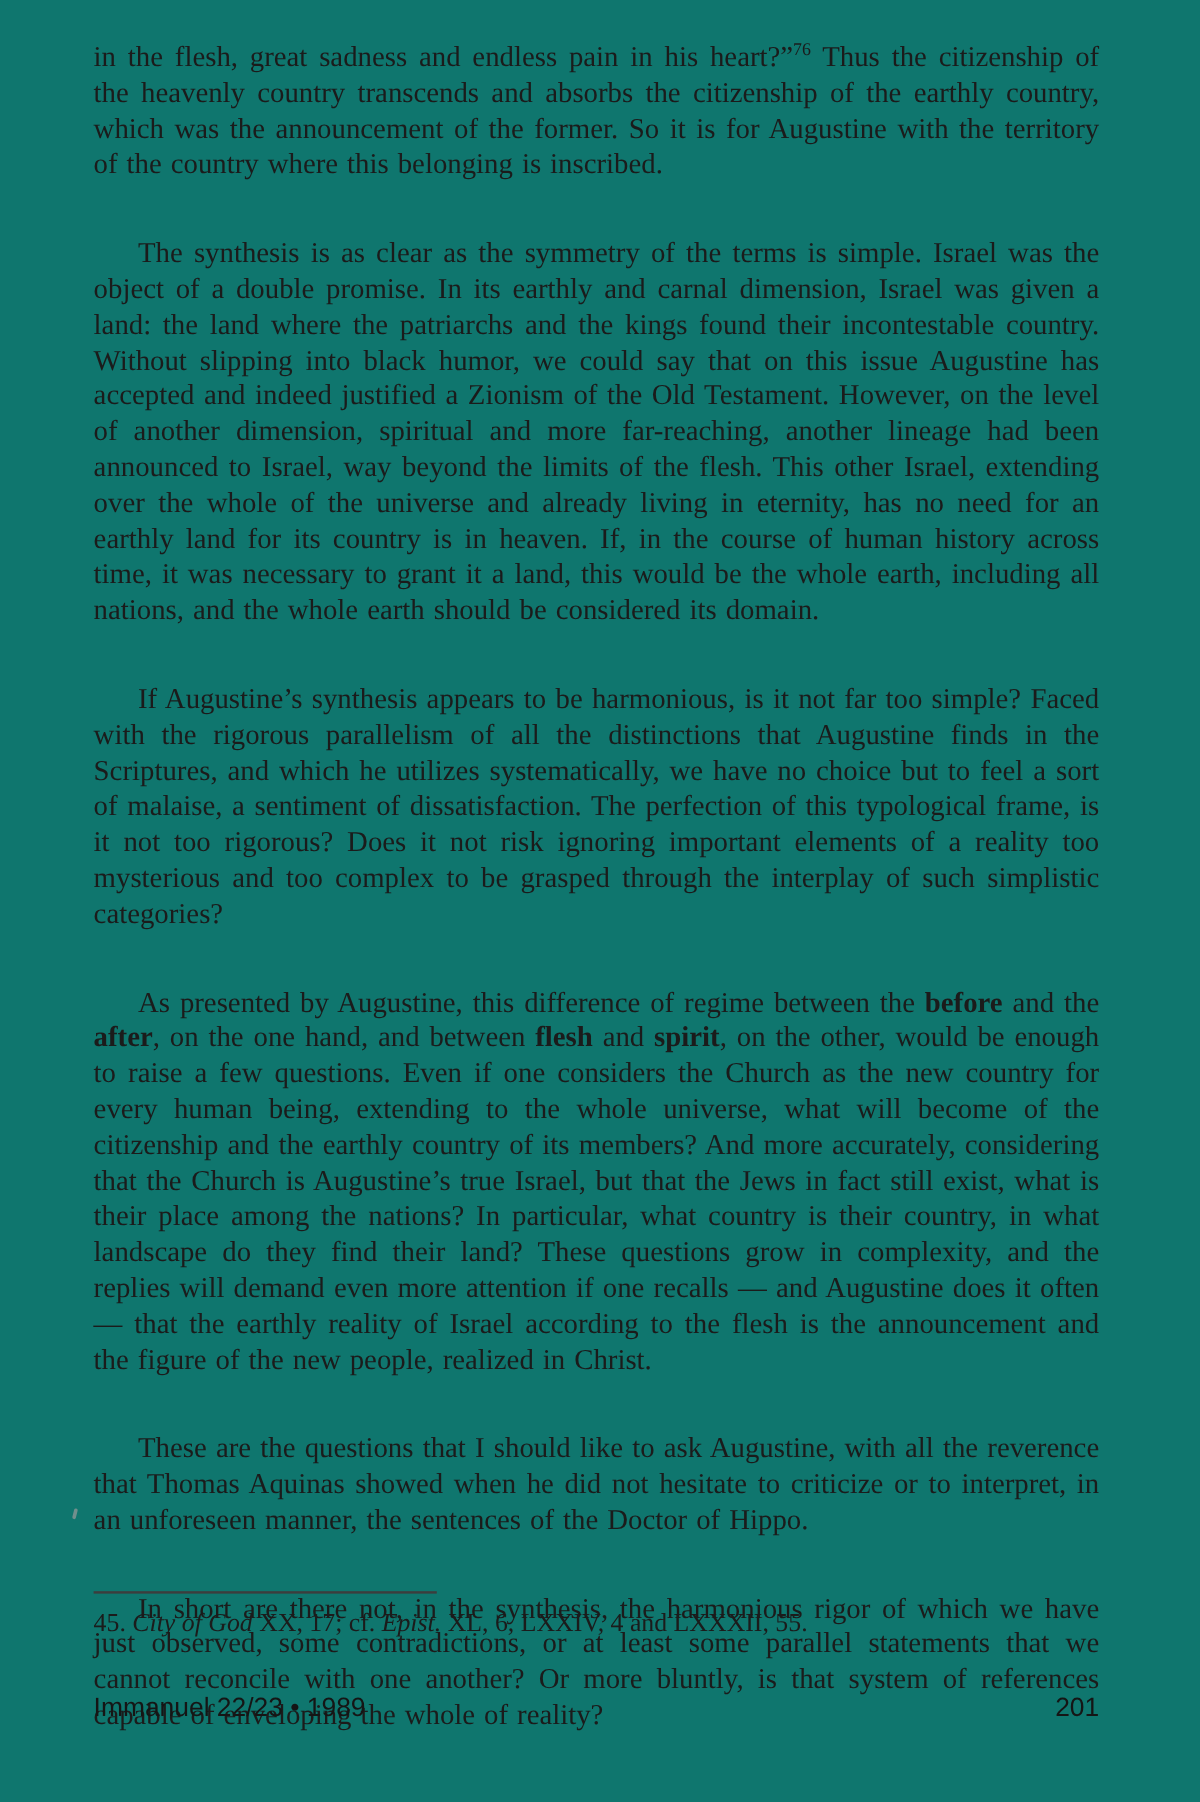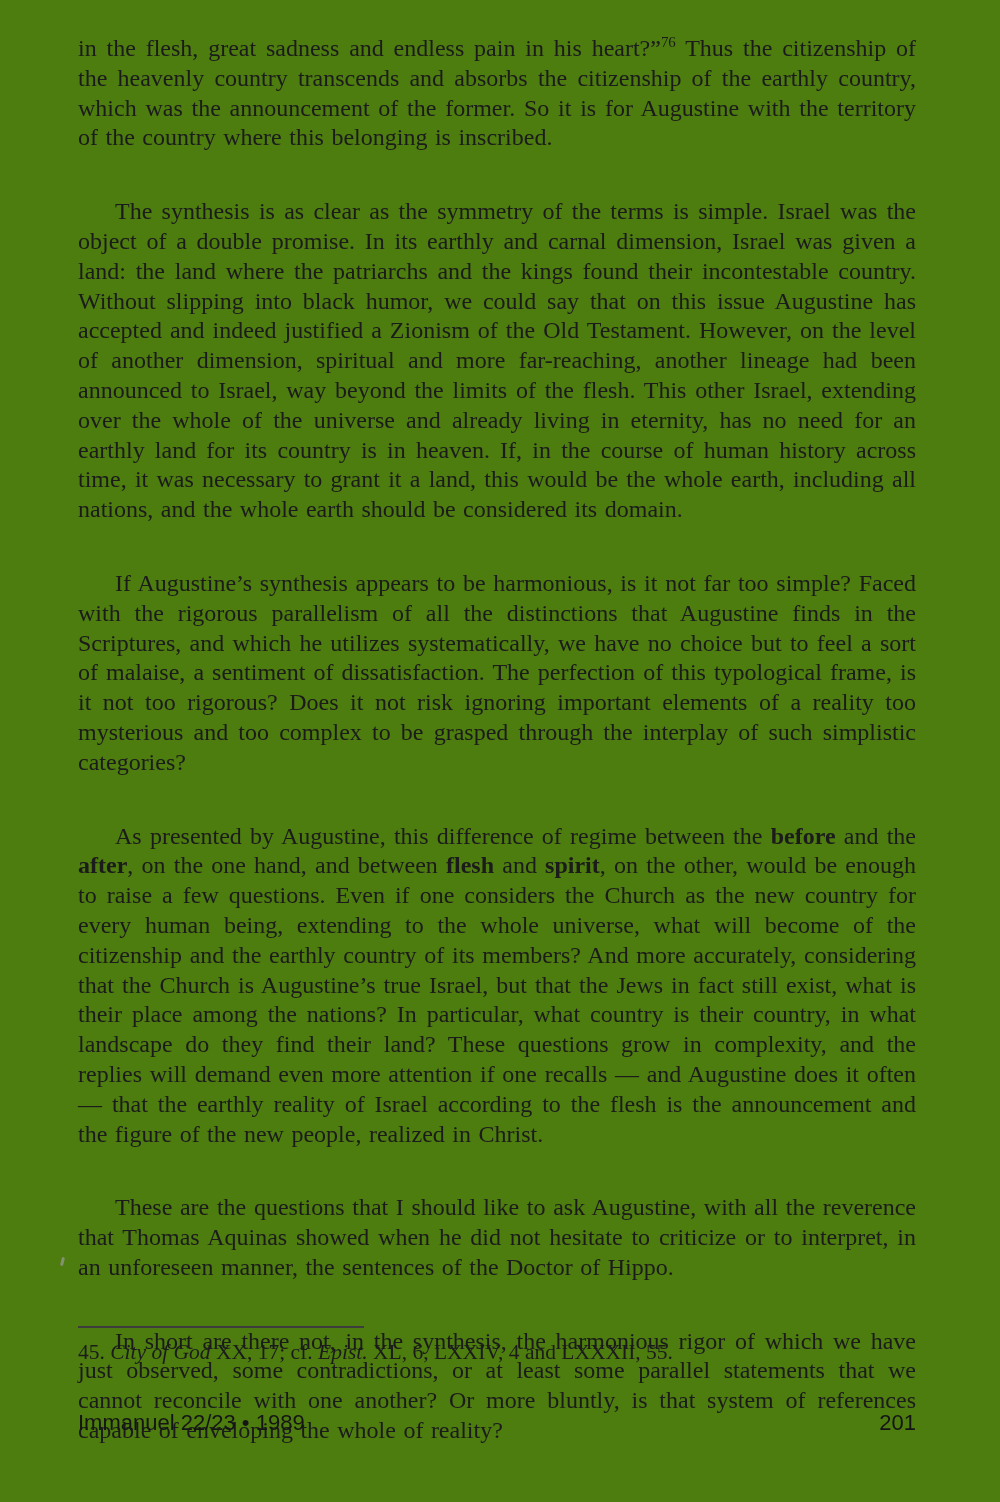--- a/index.html
+++ b/index.html
@@ -1,21 +1,21 @@
 <!DOCTYPE html>
 <html><head>
 <meta charset="utf-8">
 <style>
   html, body { margin: 0; padding: 0; background: #e8e8e8; }
   .page {
     position: relative;
     width: 1000px;
     height: 1502px;
     margin: 0 auto;
-    background: #4d7c0f;
+    background: #0f766e;
     overflow: hidden;
     color: #1b1b1b;
   }
   .main {
     position: absolute;
     top: 34px;
     left: 78px;
     width: 838px;
   }
   .para {

